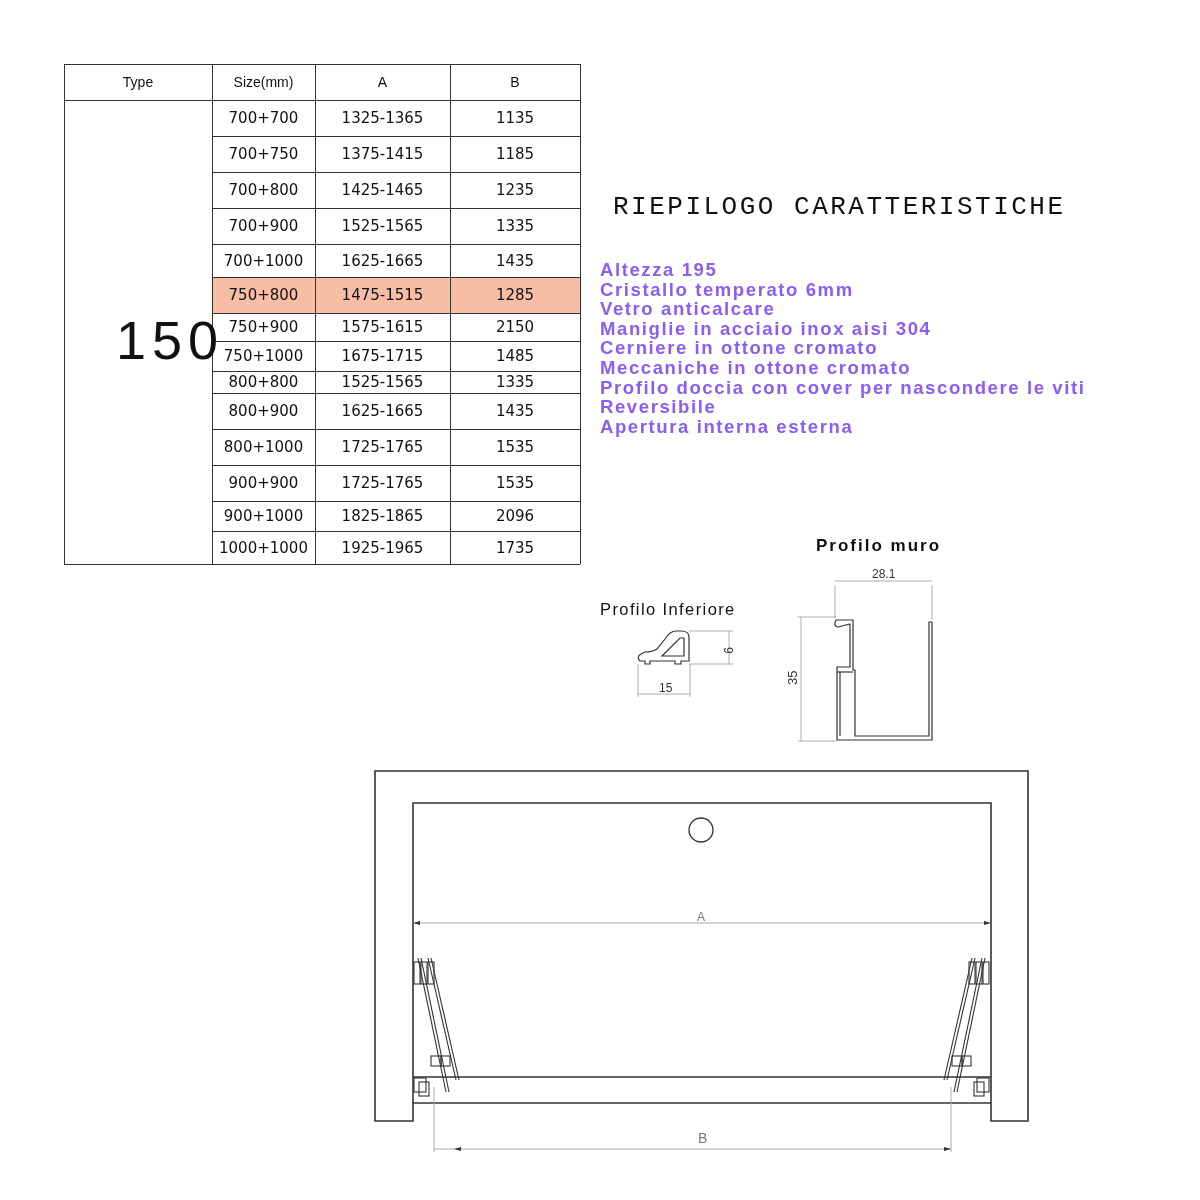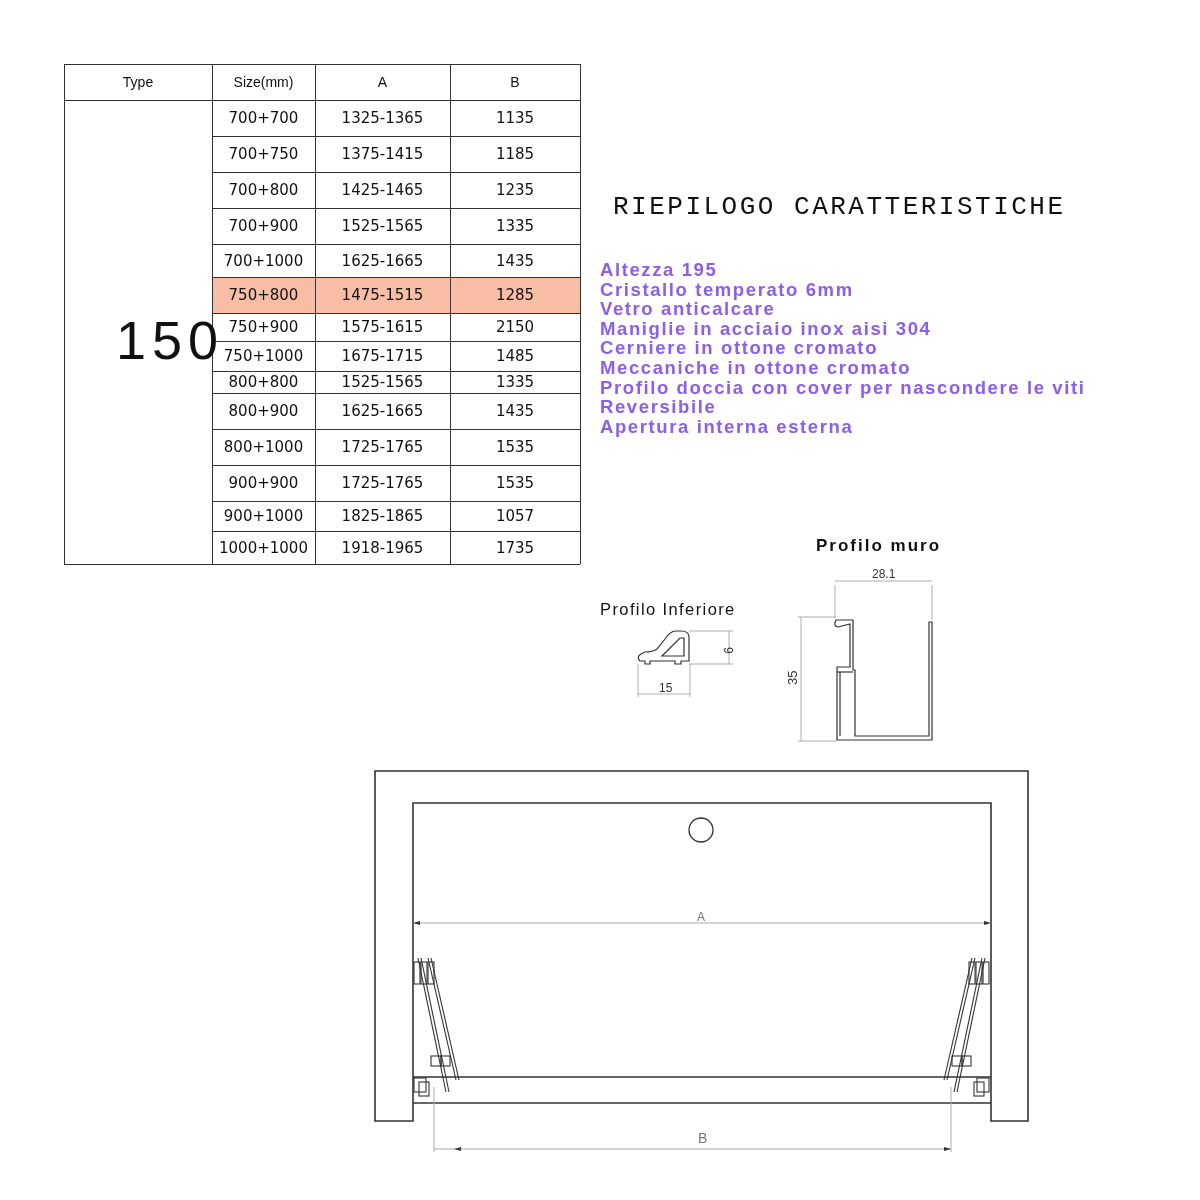--- a/index.html
+++ b/index.html
@@ -59,23 +59,23 @@
     <div class="abs" style="left: 315px; top: 393px; width: 135px; height: 36px; display: flex; align-items: center; justify-content: center; font-size: 15px; font-family: &quot;DejaVu Sans&quot;, sans-serif; color: rgb(17, 17, 17);">1625-1665</div>
     <div class="abs" style="left: 450px; top: 393px; width: 130px; height: 36px; display: flex; align-items: center; justify-content: center; font-size: 15px; font-family: &quot;DejaVu Sans&quot;, sans-serif; color: rgb(17, 17, 17);">1435</div>
     <div class="abs" style="left: 212px; top: 429px; width: 103px; height: 36px; display: flex; align-items: center; justify-content: center; font-size: 15px; font-family: &quot;DejaVu Sans&quot;, sans-serif; color: rgb(17, 17, 17);">800+1000</div>
     <div class="abs" style="left: 315px; top: 429px; width: 135px; height: 36px; display: flex; align-items: center; justify-content: center; font-size: 15px; font-family: &quot;DejaVu Sans&quot;, sans-serif; color: rgb(17, 17, 17);">1725-1765</div>
     <div class="abs" style="left: 450px; top: 429px; width: 130px; height: 36px; display: flex; align-items: center; justify-content: center; font-size: 15px; font-family: &quot;DejaVu Sans&quot;, sans-serif; color: rgb(17, 17, 17);">1535</div>
     <div class="abs" style="left: 212px; top: 465px; width: 103px; height: 36px; display: flex; align-items: center; justify-content: center; font-size: 15px; font-family: &quot;DejaVu Sans&quot;, sans-serif; color: rgb(17, 17, 17);">900+900</div>
     <div class="abs" style="left: 315px; top: 465px; width: 135px; height: 36px; display: flex; align-items: center; justify-content: center; font-size: 15px; font-family: &quot;DejaVu Sans&quot;, sans-serif; color: rgb(17, 17, 17);">1725-1765</div>
     <div class="abs" style="left: 450px; top: 465px; width: 130px; height: 36px; display: flex; align-items: center; justify-content: center; font-size: 15px; font-family: &quot;DejaVu Sans&quot;, sans-serif; color: rgb(17, 17, 17);">1535</div>
     <div class="abs" style="left: 212px; top: 501px; width: 103px; height: 30px; display: flex; align-items: center; justify-content: center; font-size: 15px; font-family: &quot;DejaVu Sans&quot;, sans-serif; color: rgb(17, 17, 17);">900+1000</div>
     <div class="abs" style="left: 315px; top: 501px; width: 135px; height: 30px; display: flex; align-items: center; justify-content: center; font-size: 15px; font-family: &quot;DejaVu Sans&quot;, sans-serif; color: rgb(17, 17, 17);">1825-1865</div>
-    <div class="abs" style="left: 450px; top: 501px; width: 130px; height: 30px; display: flex; align-items: center; justify-content: center; font-size: 15px; font-family: &quot;DejaVu Sans&quot;, sans-serif; color: rgb(17, 17, 17);">1057</div>
+    <div class="abs" style="left: 450px; top: 501px; width: 130px; height: 30px; display: flex; align-items: center; justify-content: center; font-size: 15px; font-family: &quot;DejaVu Sans&quot;, sans-serif; color: rgb(17, 17, 17);">2096</div>
     <div class="abs" style="left: 212px; top: 531px; width: 103px; height: 33px; display: flex; align-items: center; justify-content: center; font-size: 15px; font-family: &quot;DejaVu Sans&quot;, sans-serif; color: rgb(17, 17, 17);">1000+1000</div>
-    <div class="abs" style="left: 315px; top: 531px; width: 135px; height: 33px; display: flex; align-items: center; justify-content: center; font-size: 15px; font-family: &quot;DejaVu Sans&quot;, sans-serif; color: rgb(17, 17, 17);">1918-1965</div>
+    <div class="abs" style="left: 315px; top: 531px; width: 135px; height: 33px; display: flex; align-items: center; justify-content: center; font-size: 15px; font-family: &quot;DejaVu Sans&quot;, sans-serif; color: rgb(17, 17, 17);">1925-1965</div>
     <div class="abs" style="left: 450px; top: 531px; width: 130px; height: 33px; display: flex; align-items: center; justify-content: center; font-size: 15px; font-family: &quot;DejaVu Sans&quot;, sans-serif; color: rgb(17, 17, 17);">1735</div>
     <div class="hline" style="left: 64px; top: 64px; width: 516px;"></div>
     <div class="hline" style="left: 64px; top: 100px; width: 516px;"></div>
     <div class="hline" style="left: 212px; top: 136px; width: 368px;"></div>
     <div class="hline" style="left: 212px; top: 172px; width: 368px;"></div>
     <div class="hline" style="left: 212px; top: 208px; width: 368px;"></div>
     <div class="hline" style="left: 212px; top: 244px; width: 368px;"></div>
     <div class="hline" style="left: 212px; top: 277px; width: 368px;"></div>
     <div class="hline" style="left: 212px; top: 313px; width: 368px;"></div>
     <div class="hline" style="left: 212px; top: 341px; width: 368px;"></div>

